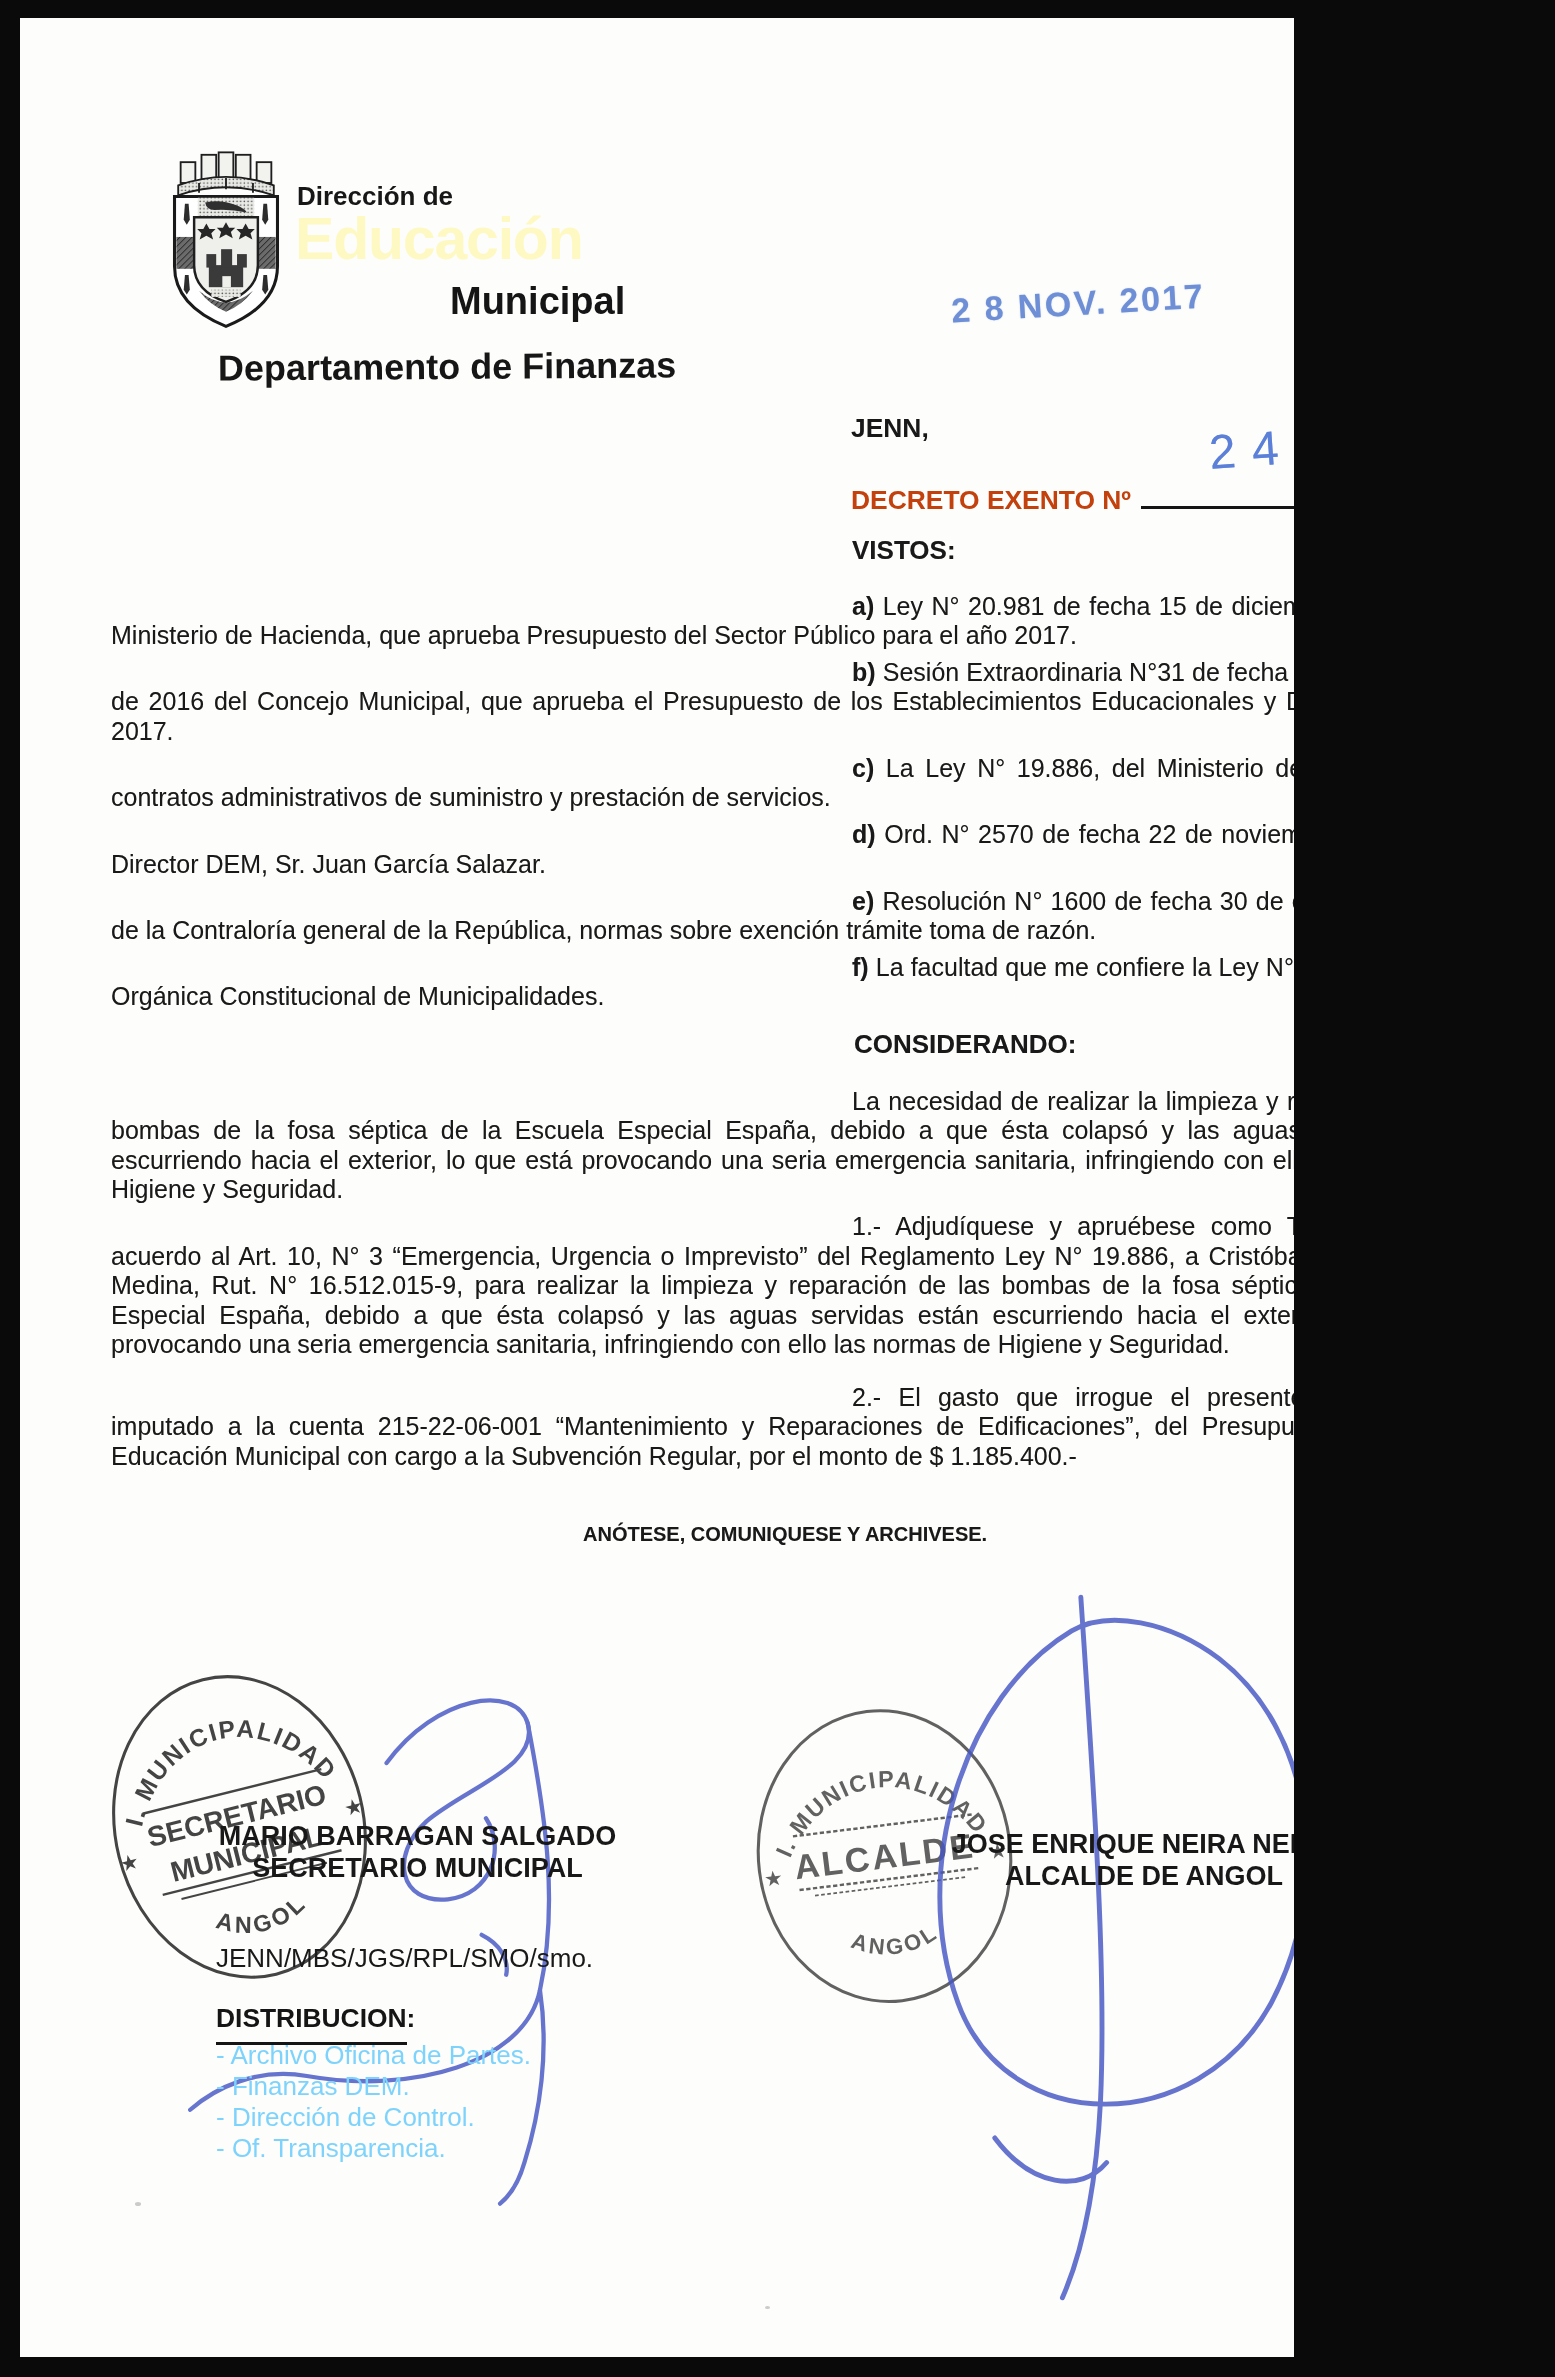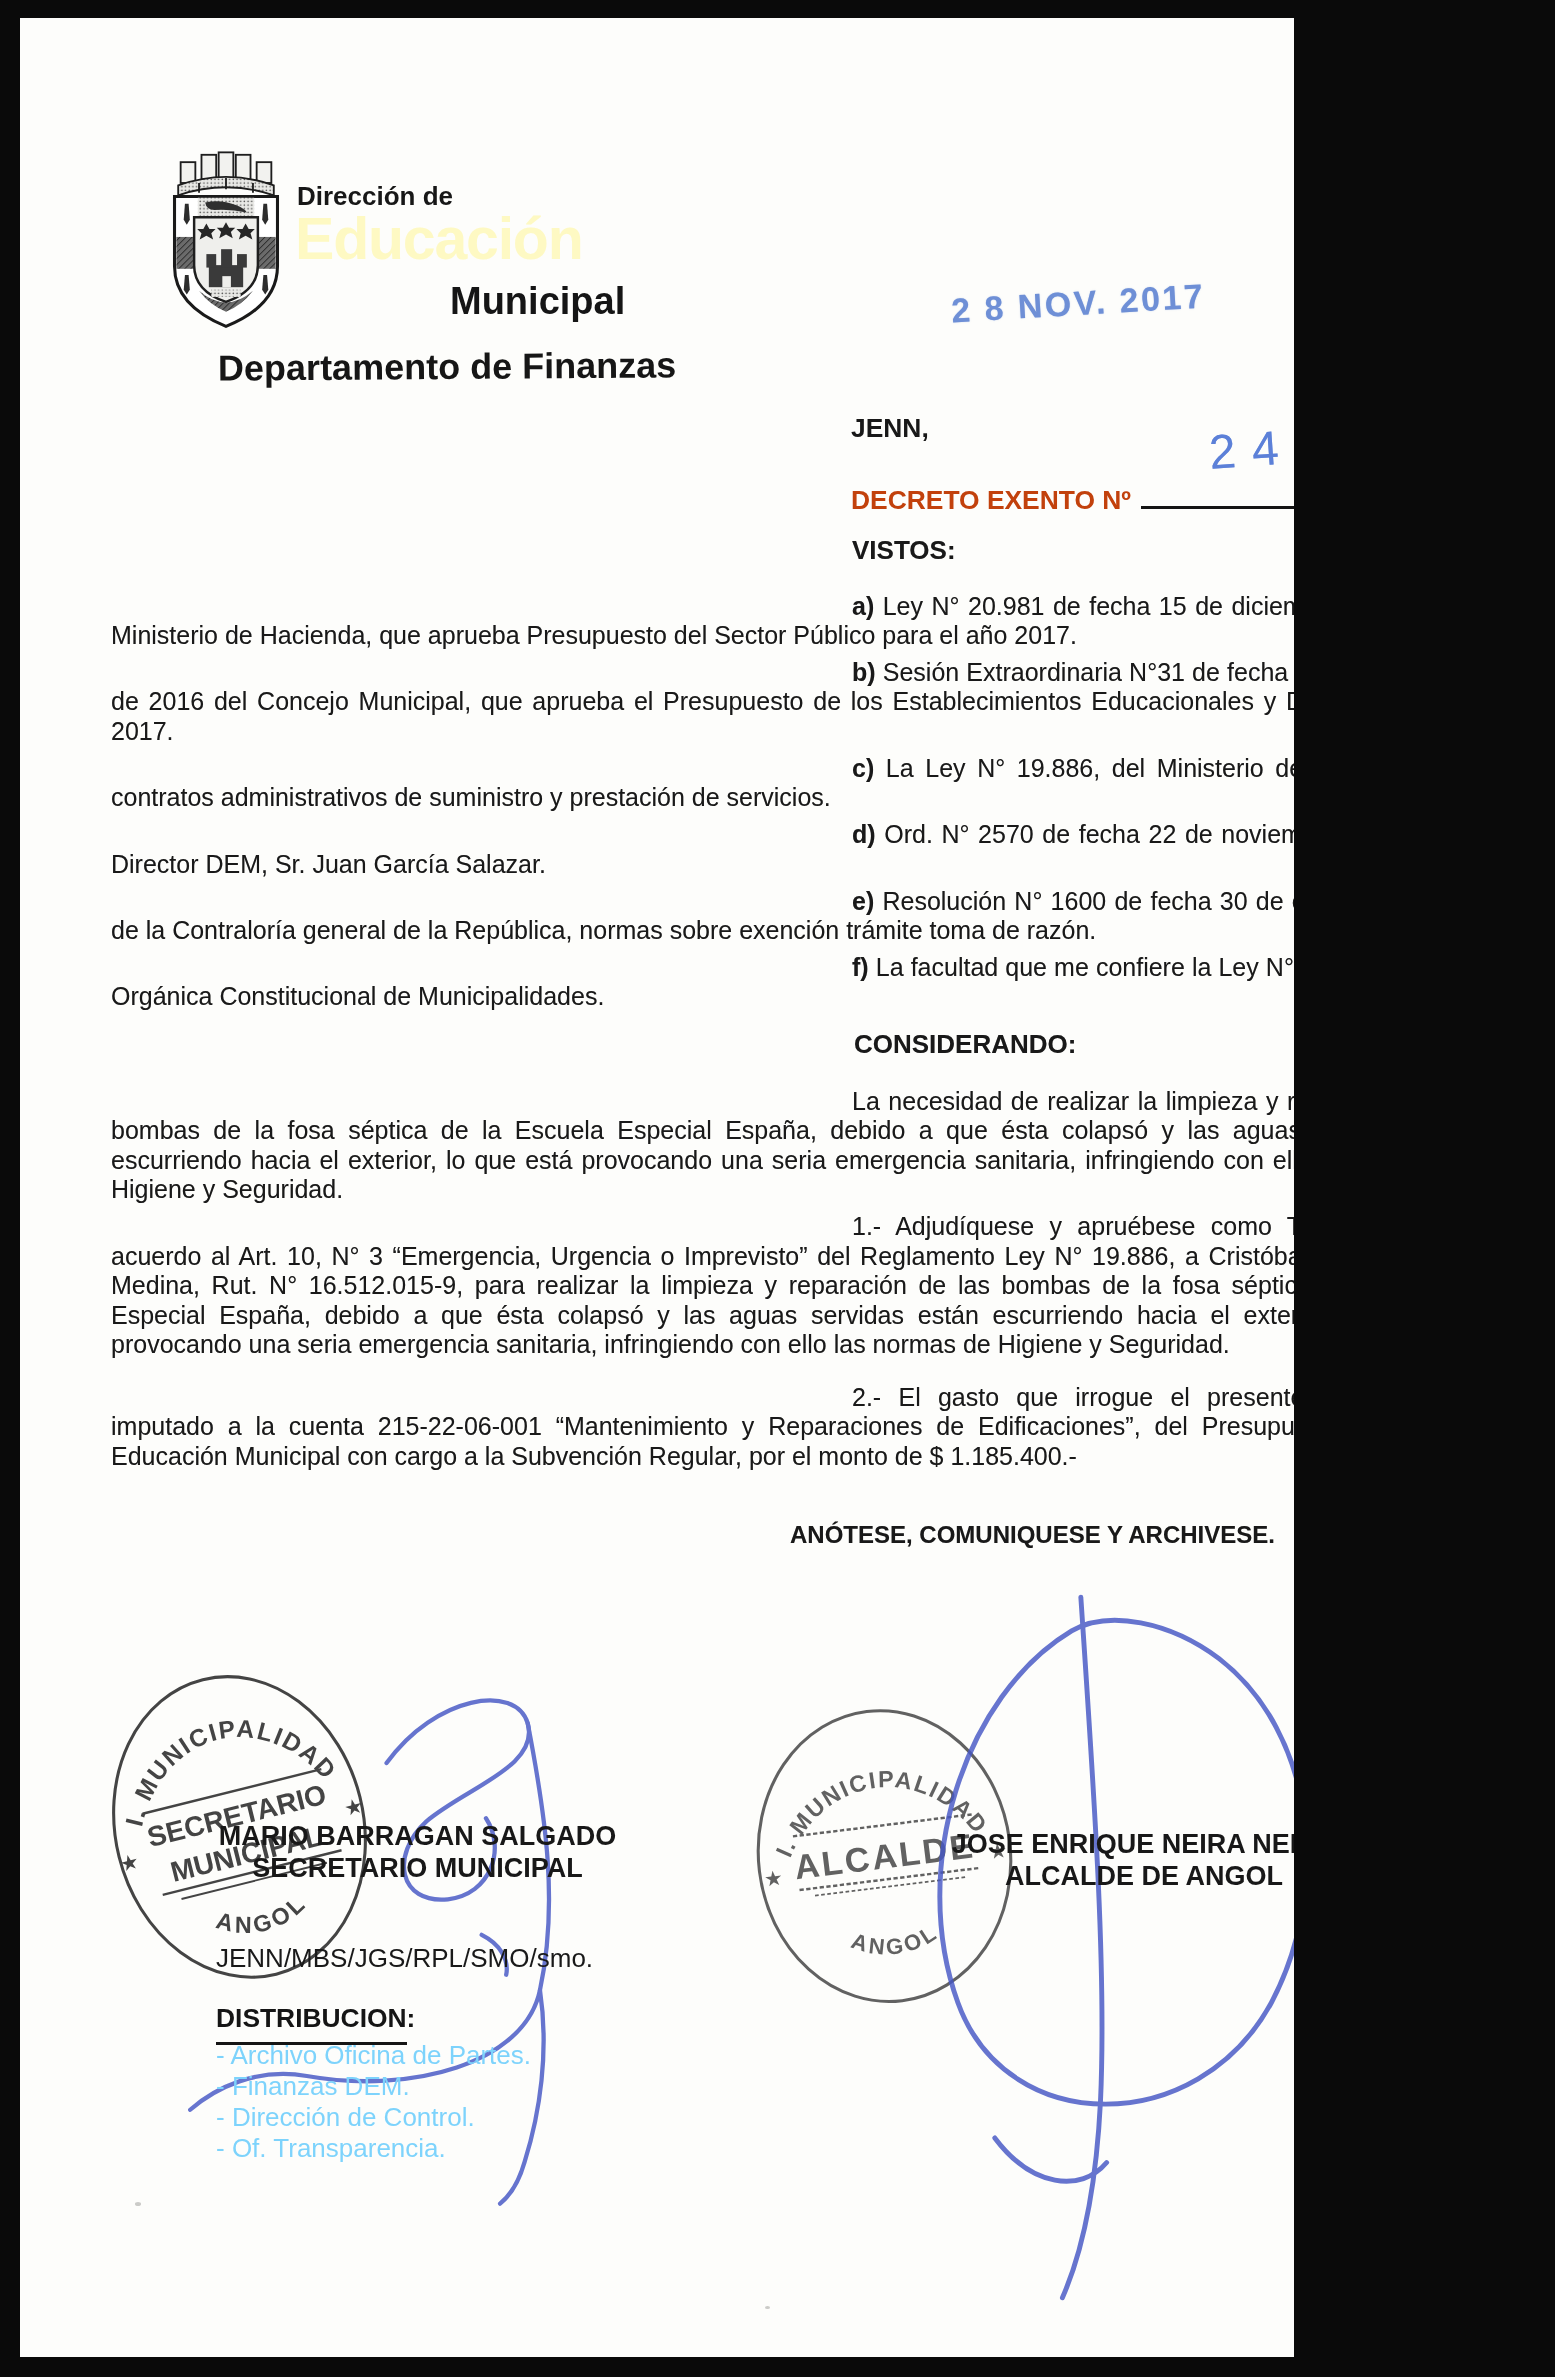--- a/index.html
+++ b/index.html
@@ -33,22 +33,22 @@
          margin:0 7.4px 0 9.8px;vertical-align:baseline;}
 
   
   .doc{left:111px;top:536px;width:1371px;font-size:25px;line-height:29.5px;color:#191919;
        text-shadow:0 0 0.6px rgba(20,20,20,.3);}
   .doc p{text-align:justify;text-indent:741px;margin:0 0 7.4px 0;}
   .vistos-h{font-weight:bold;font-size:26px;margin:0 0 26px 741px;}
   .consid-h{font-weight:bold;font-size:26px;margin:18.4px 0 27px 743px;}
   .decreto-h{font-weight:bold;font-size:26px;margin:32px 0 28px 747px;letter-spacing:1.2px;}
   .dec1{margin-bottom:23px !important;}
-  .anotese{margin:49px 0 0 472px;font-weight:bold;font-size:24px;text-indent:0 !important;
-           text-align:center;}
+  .anotese{margin:49px 0 0 472px;font-weight:bold;font-size:20px;text-indent:0 !important;
+           text-align:left;}
 
   
   .sec-names{left:183px;top:1820px;width:469px;text-align:center;font-weight:bold;
              font-size:27px;line-height:32px;color:#181818;}
   .mayor-names{left:900px;top:1828px;width:488px;text-align:center;font-weight:bold;
              font-size:27px;line-height:32px;color:#181818;}
   .initials{left:216px;top:1943px;font-size:26px;color:#191919;}
   .dist-h{left:216px;top:2003px;font-size:26.4px;font-weight:bold;color:#151515;}
   .dist-h .u{border-bottom:3.1px solid #151515;padding-bottom:9px;}
   .dist-list{left:216px;top:2040px;font-size:26px;line-height:31px;color:#7dd3fc;}

